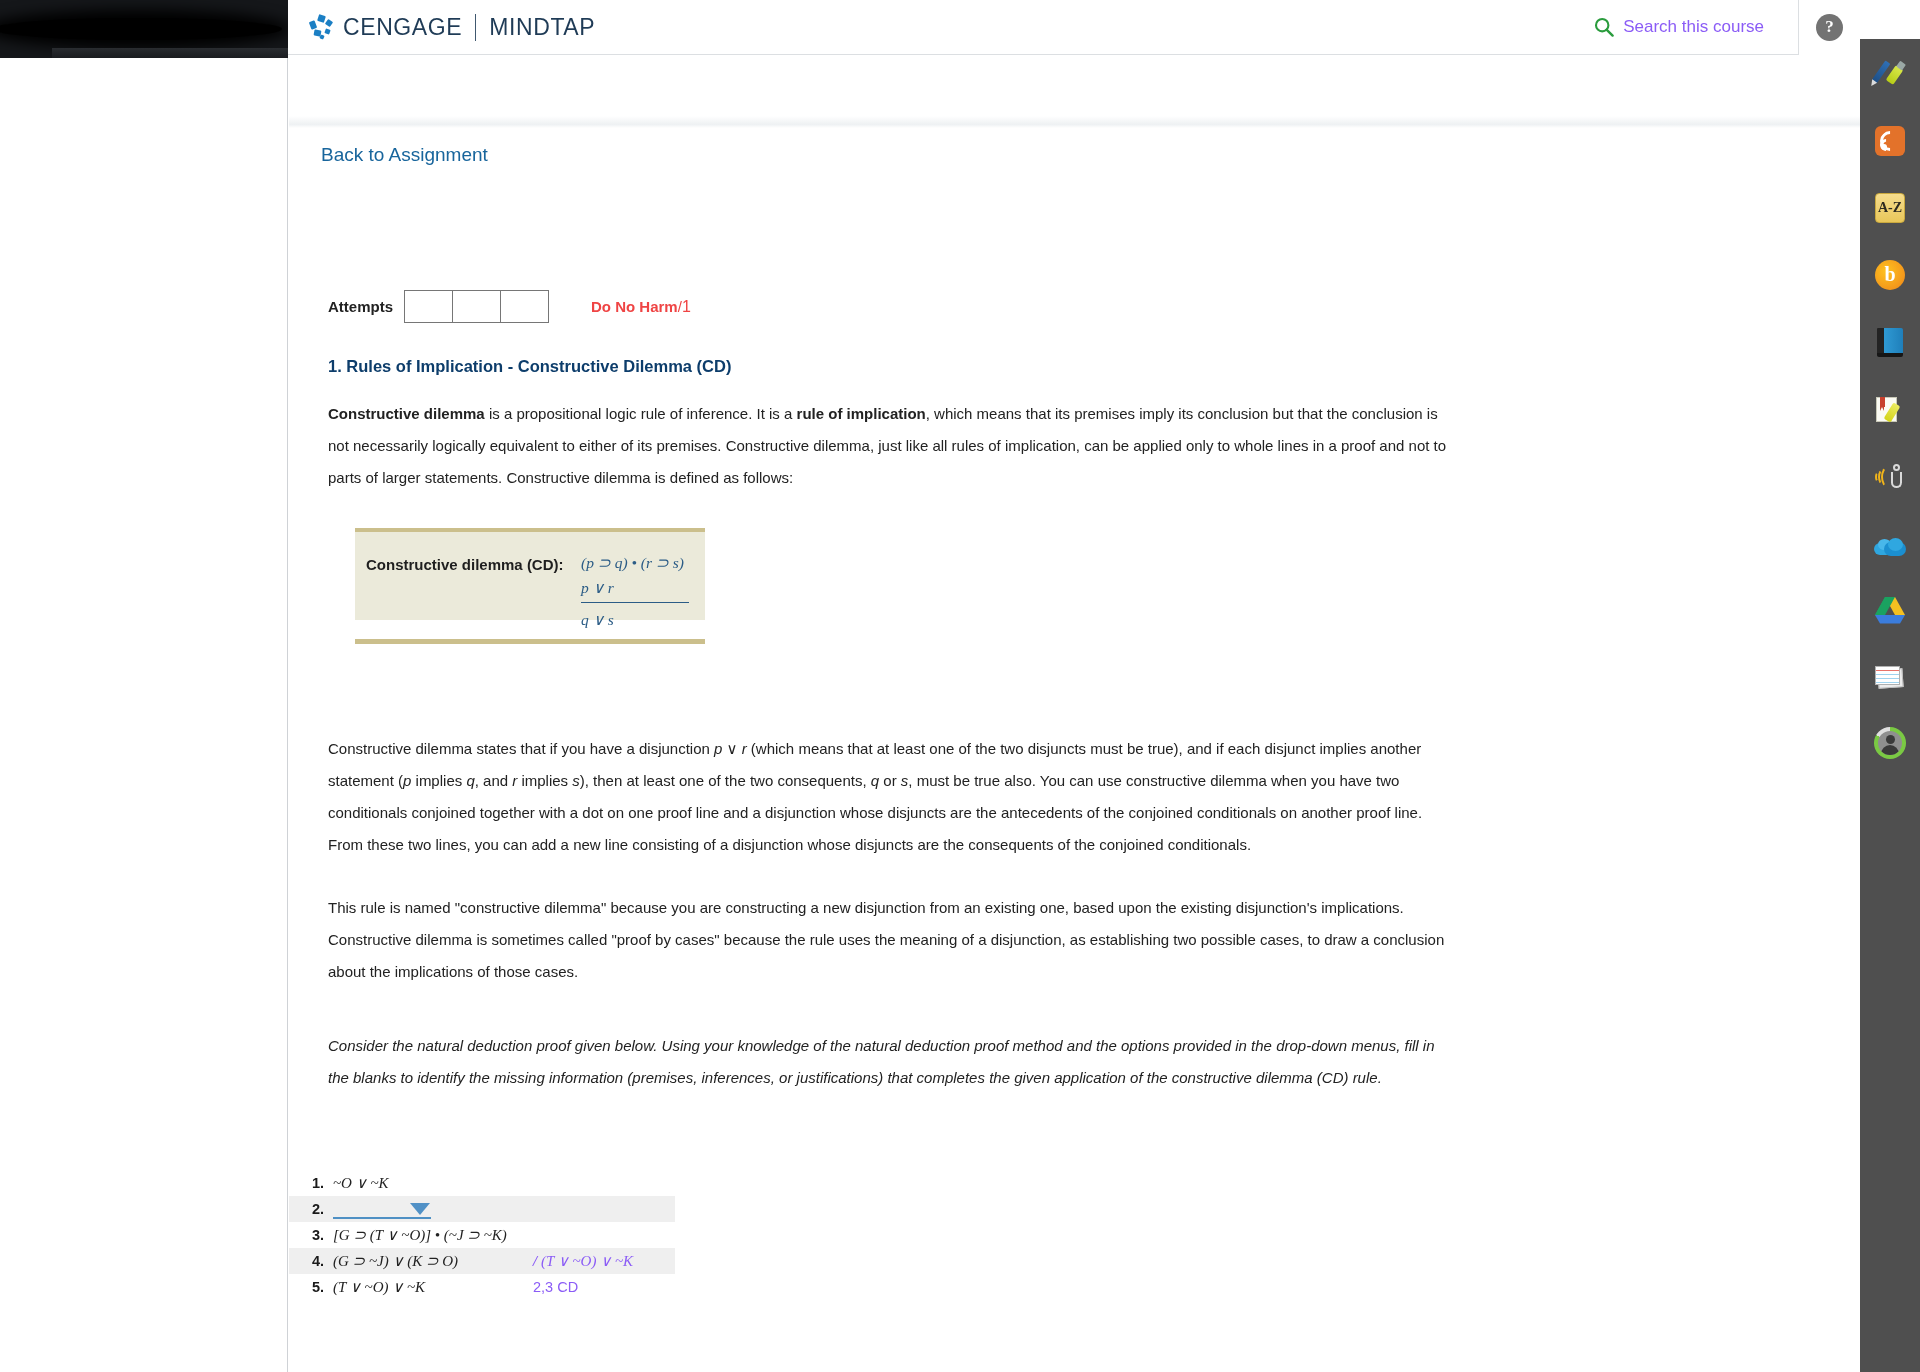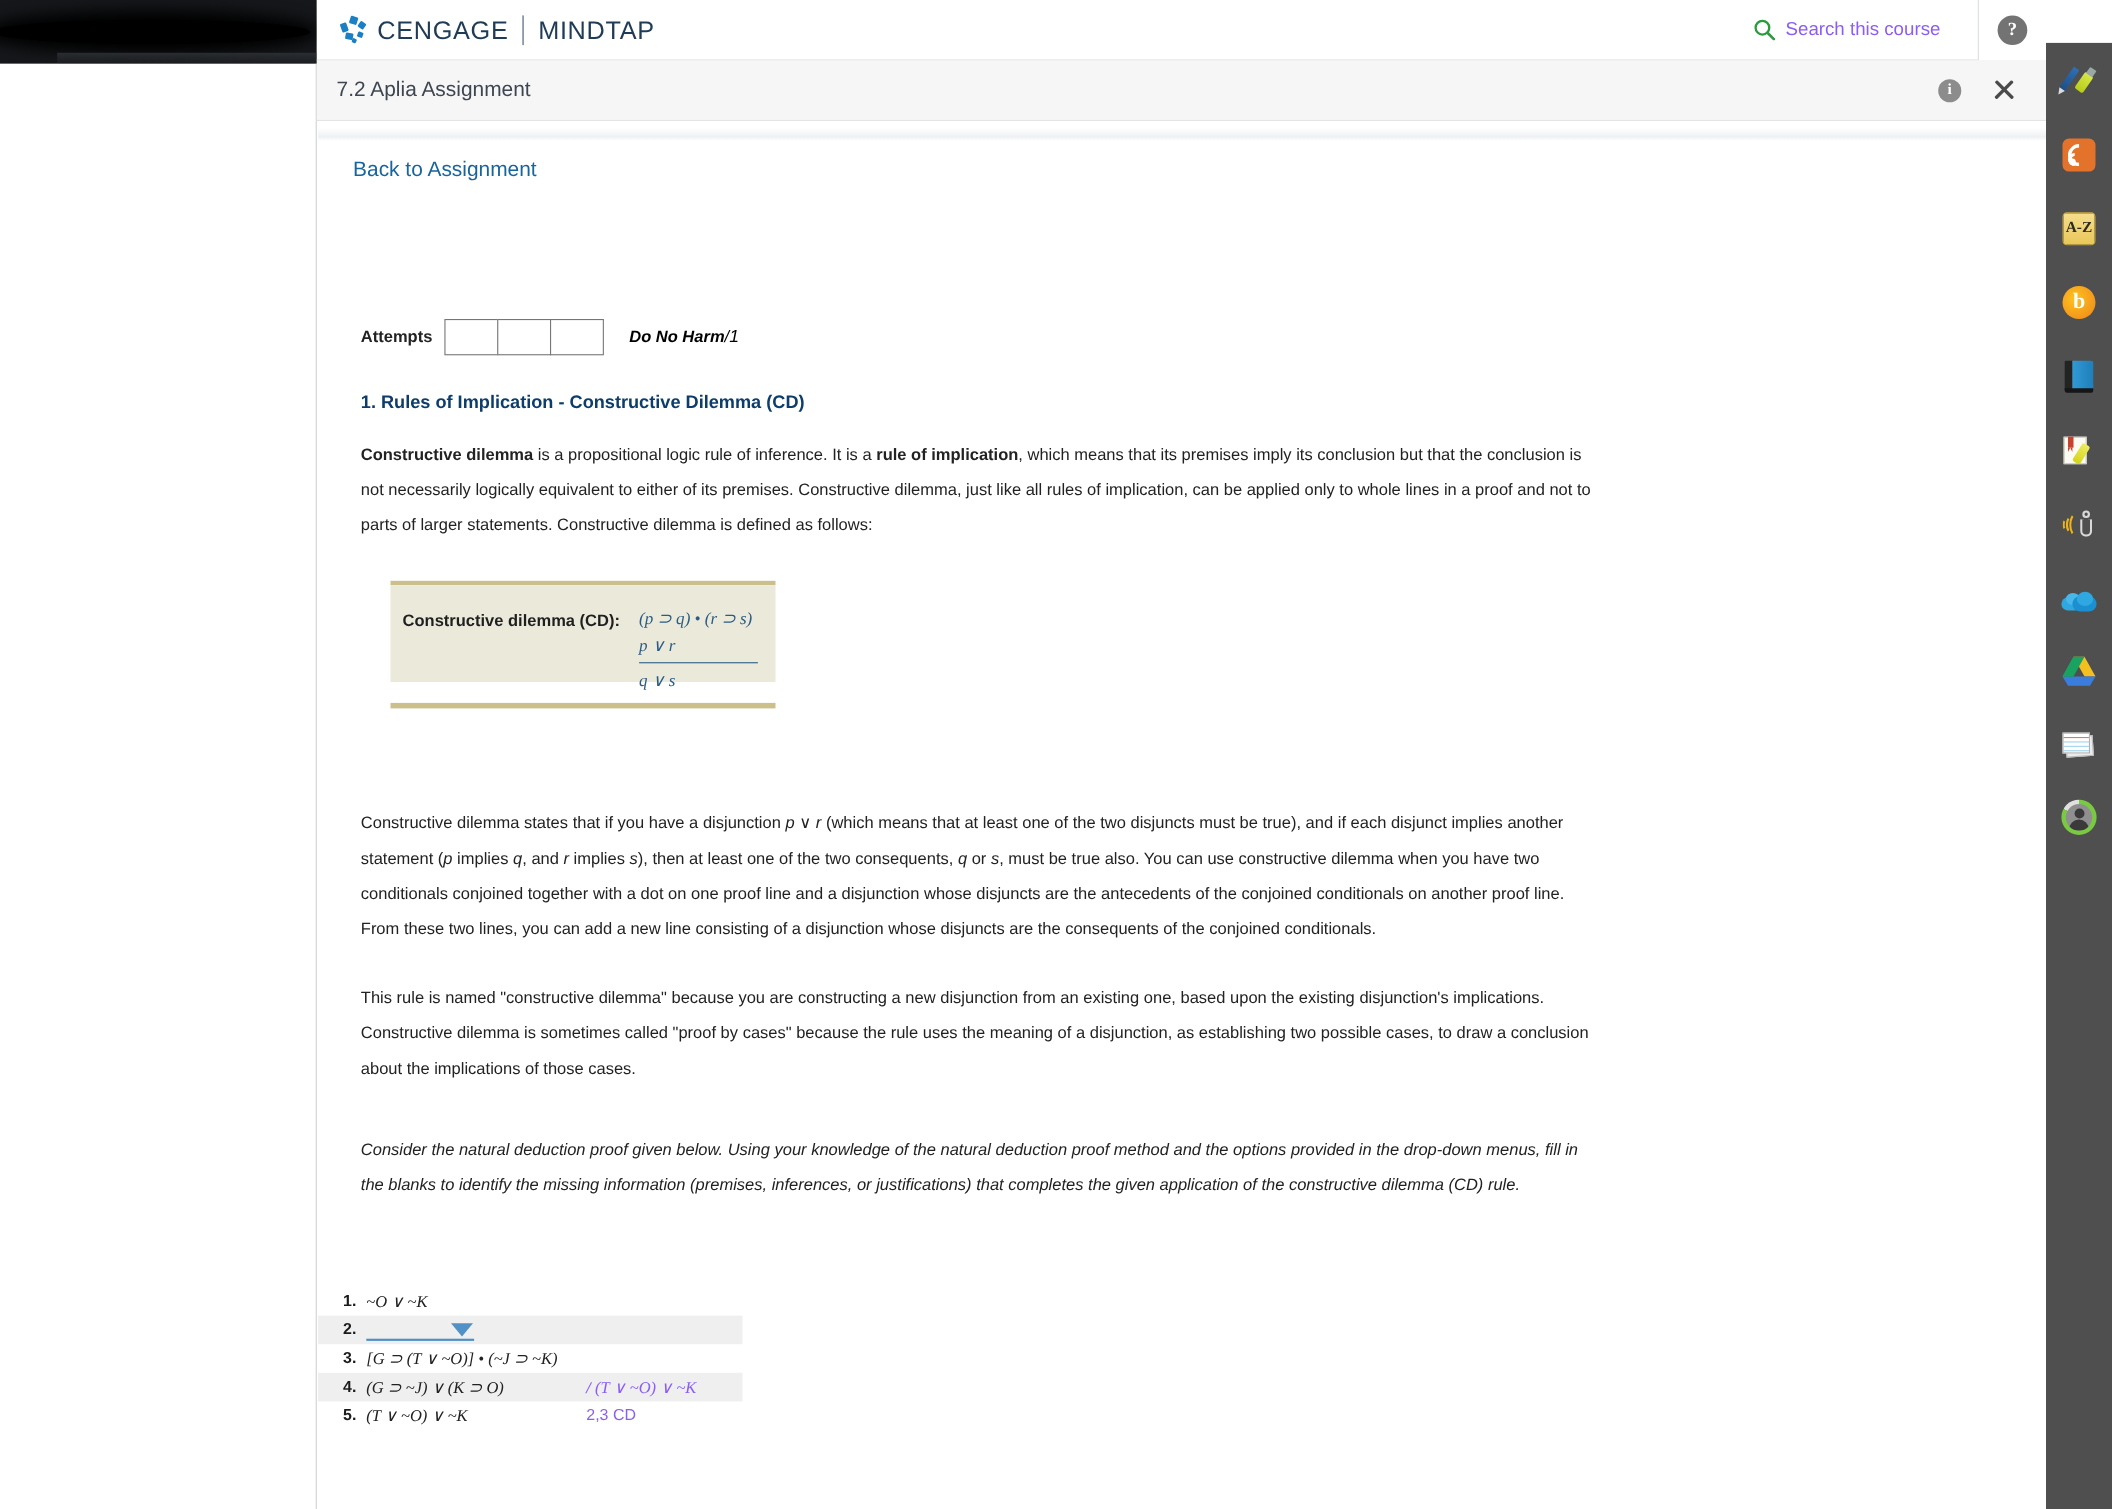--- a/index.html
+++ b/index.html
@@ -202,22 +202,22 @@
   }
   .attempt-boxes { display: flex; }
   .attempt-box {
     width: 49px; height: 33px;
     border: 1px solid #767676;
     margin-left: -1px;
     background: #fff;
   }
   .attempt-boxes .attempt-box:first-child { margin-left: 0; }
   .harm-label {
-    margin-left: 23px;
-    font-size: 15px; font-weight: bold; color: #000000; font-style: italic;
+    margin-left: 42px;
+    font-size: 15px; font-weight: bold; color: #ef4444;
   }
   .harm-label .sep { font-weight: normal; }
   .harm-label .num { font-weight: normal; font-size: 16px; }
 
   
   .section-heading {
     position: absolute;
     left: 39px; top: 247px;
     font-size: 16.5px; font-weight: bold;
     color: #0d3d6b;
@@ -554,26 +554,20 @@
         </svg>
       </span>
       <span class="txt">Search this course</span>
     </div>
 
     <div class="help-slot">
       <span class="help-circle">?</span>
     </div>
   </div>
 
-  <div class="titlebar">
-    <div class="title">7.2 Aplia Assignment</div>
-    <div class="tb-spacer"></div>
-    <div class="tb-info">i</div>
-    <div class="tb-close"></div>
-  </div>
 
   <div class="content">
     <div class="top-gradient"></div>
 
     <div class="inner">
 
       <div class="back-link">Back to Assignment</div>
 
       <div class="attempts-row">
         <span class="attempts-label">Attempts</span>

